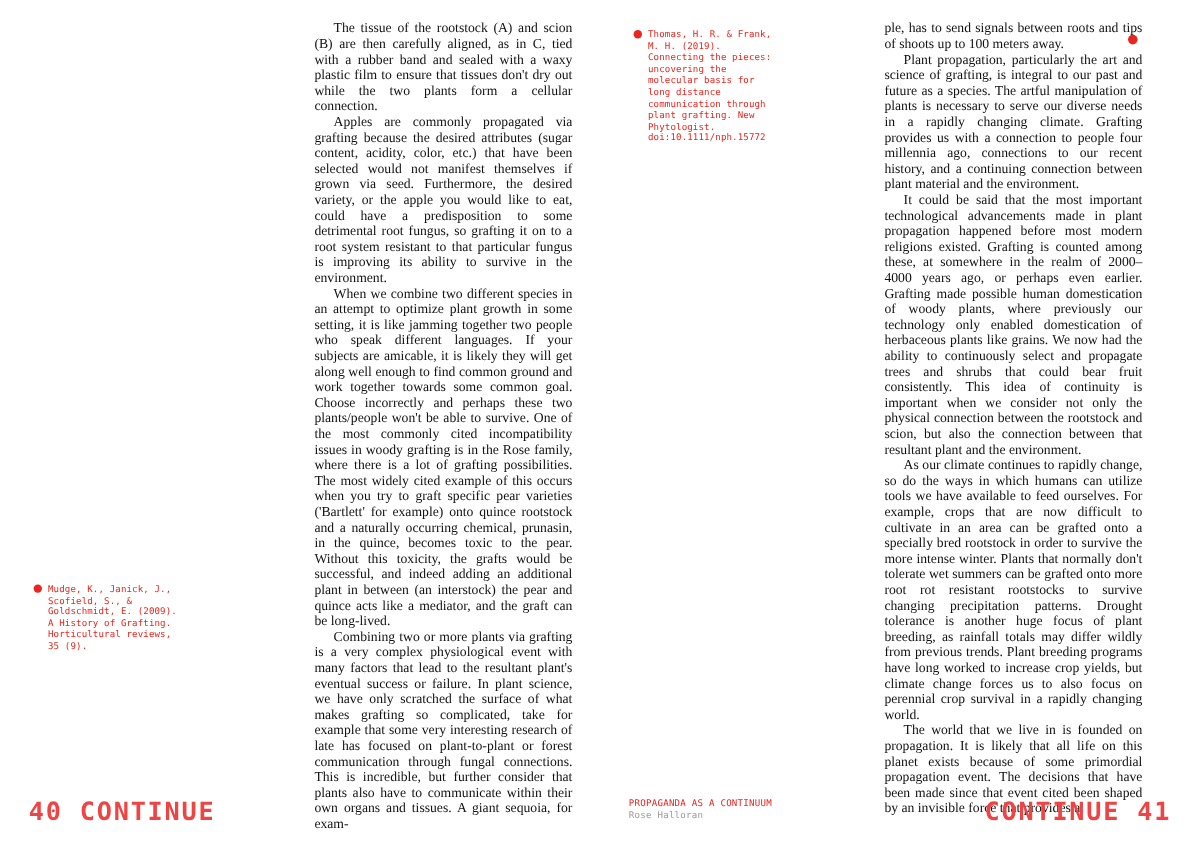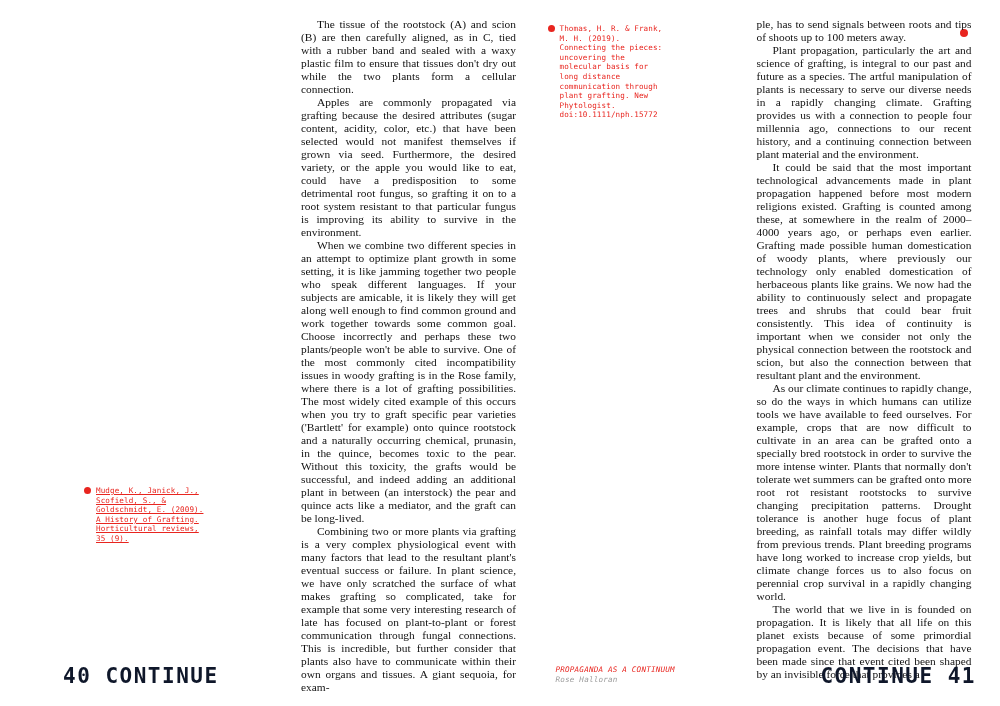--- a/index.html
+++ b/index.html
@@ -19,21 +19,21 @@
     position: absolute;
     inset: 0;
     display: flex;
   }
   .page {
     position: relative;
     width: 500px;
     height: 706px;
     box-sizing: border-box;
   }
-  .page-left  { padding: 18px 28px 0 28px; margin-left: 39px; }
+  .page-left  { padding: 18px 28px 0 28px; }
   .page-right { padding: 18px 28px 12px 28px; }
 
   
   .col {
     position: absolute;
     top: 18px;
     width: 215px;
     font-size: 11.4px;
     line-height: 13.0px;
     text-align: justify;
@@ -71,23 +71,22 @@
     position: absolute;
     left: 0;
     top: 1px;
   }
   .note .note-text {
     display: block;
     margin-left: 12px;
     white-space: pre-line;
   }
   .note-left {
-    left: 45px;
+    left: 28px;
     top: 486px;
-    text-decoration: underline;
   }
   .note-right {
     left: 28px;
     top: 24px;
   }
 
   
   .dot-marker {
     position: absolute;
     width: 8px;
@@ -97,36 +96,35 @@
   }
   .dot-top-right { left: 440px; top: 29px; }
 
   
   .folio {
     position: absolute;
     bottom: 18px;
     font-family: "DejaVu Sans Mono", "Liberation Mono", monospace;
     font-size: 21px;
     letter-spacing: 1.5px;
-    color: #0f172a;
+    color: #ef4444;
     font-weight: bold;
   }
   .folio-left  { left: 24px; }
   .folio-right { right: 24px; text-align: right; }
 
   .running-head {
     position: absolute;
     bottom: 22px;
-    left: 36px;
+    left: 24px;
     font-family: "DejaVu Sans Mono", "Liberation Mono", monospace;
     font-size: 7.6px;
     line-height: 9.4px;
     color: #e8251f;
     letter-spacing: 0.2px;
-    font-style: italic;
   }
   .running-head .author { color: #9a9a9a; }
 </style>
 </head>
 <body>
 
 <div class="spread">
 
   <div class="page page-left">
 

